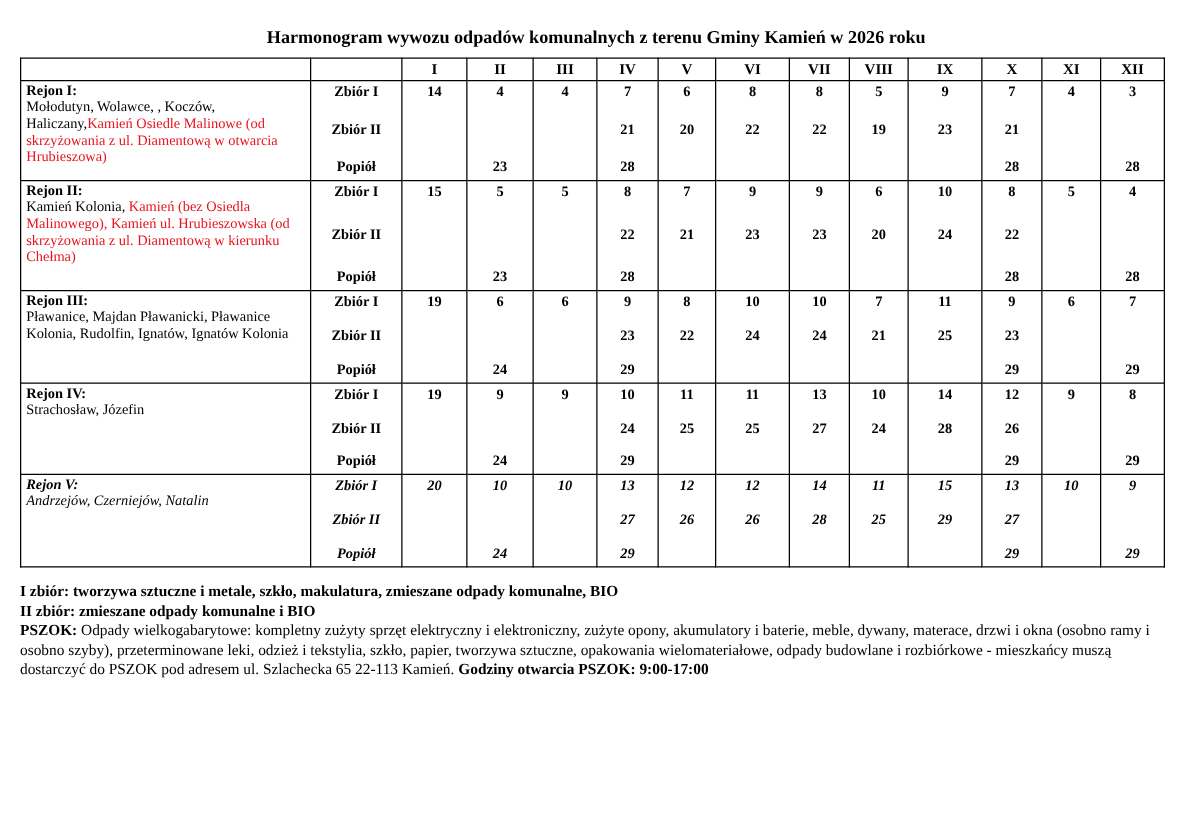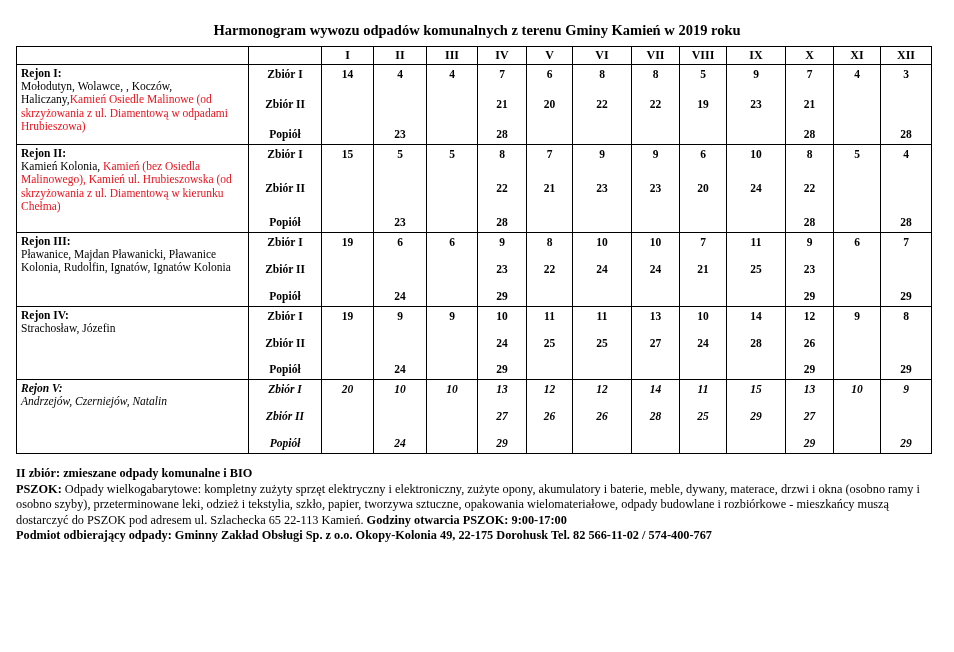--- a/index.html
+++ b/index.html
@@ -17,21 +17,21 @@
   .labels, .vals { font-size: 11.5px; font-weight: bold; text-align: center; }
   .stack { display: flex; flex-direction: column; justify-content: space-between; height: 100%; }
   .stack span { display: block; height: 14px; line-height: 14px; }
   .footer { position: absolute; left: 16px; top: 466px; width: 925px; font-size: 12.3px; line-height: 15.5px; }
   .footer p { margin: 0; }
   .b { font-weight: bold; }
 </style>
 </head>
 <body>
 
-<div class="title">Harmonogram  wywozu odpadów komunalnych z terenu Gminy Kamień w 2019 roku</div>
+<div class="title">Harmonogram  wywozu odpadów komunalnych z terenu Gminy Kamień w 2026 roku</div>
 
 <table class="sched">
   <colgroup>
     <col style="width:232px">
       <col style="width:73px">
     <col style="width:52px">
       <col style="width:53px">
       <col style="width:51px">
       <col style="width:49px">
     <col style="width:46px">
@@ -56,21 +56,21 @@
       <th>VII</th>
       <th>VIII</th>
       <th>IX</th>
       <th>X</th>
       <th>XI</th>
       <th>XII</th>
     </tr>
   </thead>
   <tbody id="tbody">
       <tr style="height: 80px;">
-        <td class="region"><div class="rname">Rejon I:</div><span>Mołodutyn, Wolawce, , Koczów, Haliczany,</span><span class="red">Kamień Osiedle Malinowe (od skrzyżowania z ul. Diamentową w odpadami Hrubieszowa)</span></td>
+        <td class="region"><div class="rname">Rejon I:</div><span>Mołodutyn, Wolawce, , Koczów, Haliczany,</span><span class="red">Kamień Osiedle Malinowe (od skrzyżowania z ul. Diamentową w otwarcia Hrubieszowa)</span></td>
         <td class="labels">
           <div class="stack" style="height:74px;padding-top:2px">
             <span>Zbiór I</span>
             <span>Zbiór II</span>
             <span>Popiół</span>
           </div>
         </td>
         <td class="vals">
           <div class="stack" style="height:74px;padding-top:2px">
             <span>14</span>
@@ -529,16 +529,16 @@
             <span>9</span>
             <span></span>
             <span>29</span>
           </div>
         </td>
       </tr>
     </tbody>
 </table>
 
 <div class="footer">
+  <p class="b">I zbiór: tworzywa sztuczne i metale, szkło, makulatura, zmieszane odpady komunalne, BIO</p>
   <p class="b">II zbiór: zmieszane odpady komunalne i BIO</p>
   <p><span class="b">PSZOK:</span><span> Odpady wielkogabarytowe: kompletny zużyty sprzęt elektryczny i elektroniczny, zużyte opony, akumulatory i baterie, meble, dywany, materace, drzwi i okna (osobno ramy i osobno szyby), przeterminowane leki, odzież i tekstylia, szkło, papier, tworzywa sztuczne, opakowania wielomateriałowe, odpady budowlane i rozbiórkowe - mieszkańcy muszą dostarczyć do PSZOK pod adresem ul. Szlachecka 65 22-113 Kamień. </span><span class="b">Godziny otwarcia PSZOK: 9:00-17:00</span></p>
-  <p class="b">Podmiot odbierający odpady: Gminny Zakład Obsługi Sp. z o.o. Okopy-Kolonia 49, 22-175 Dorohusk Tel. 82 566-11-02 / 574-400-767</p>
 </div>
 
 </body></html>

